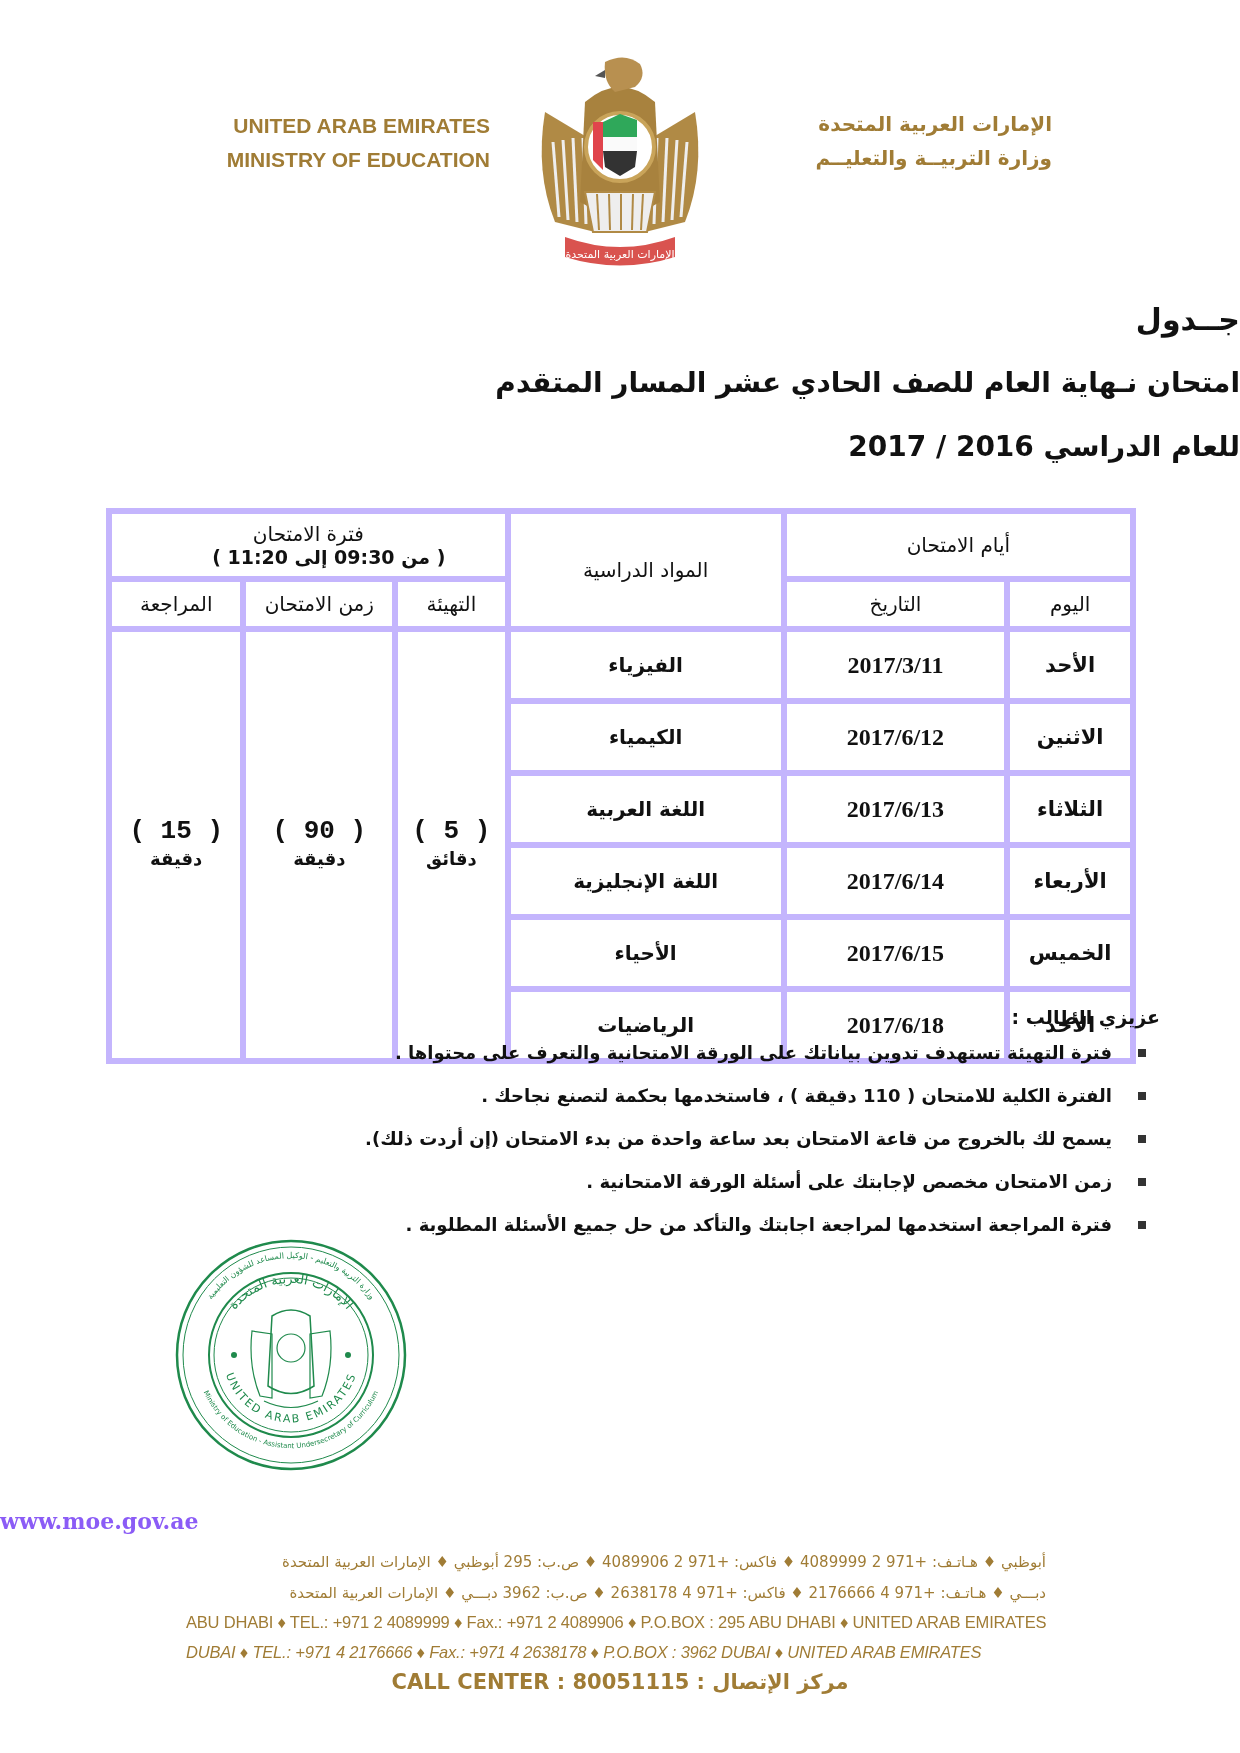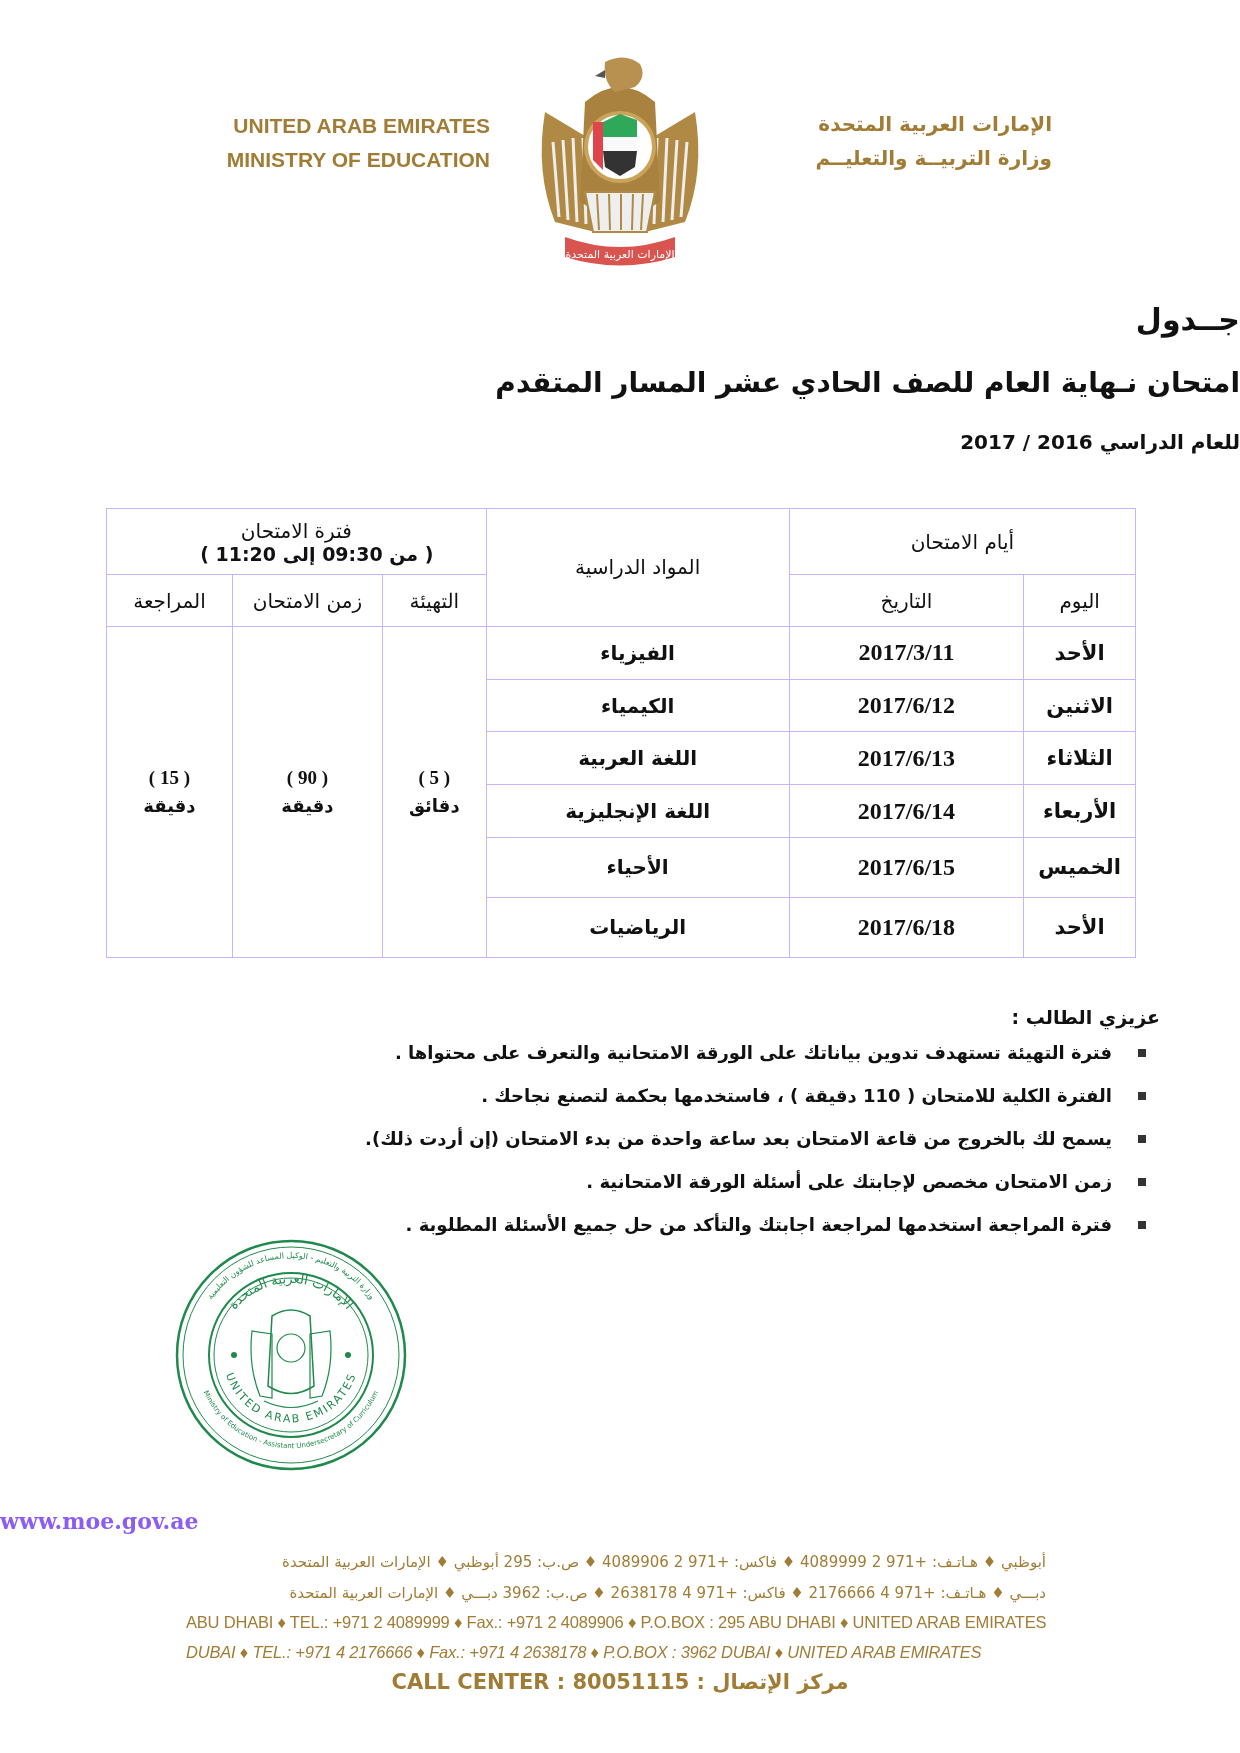--- a/index.html
+++ b/index.html
@@ -16,36 +16,36 @@
             font-family: "DejaVu Sans", sans-serif; font-weight: bold; font-size: 20px; line-height: 34px; }
   .hdr-ar.l1 { top: 107px; }
   .hdr-ar.l2 { top: 141px; }
   .emblem { left: 535px; top: 52px; width: 170px; height: 218px; }
 
   
   .title { left: 0; width: 1240px; text-align: right; direction: rtl; font-weight: bold;
            font-family: "DejaVu Sans", sans-serif; color: #111; }
   .t1 { top: 302px; font-size: 30px; }
   .t2 { top: 366px; font-size: 28px; }
-  .t3 { top: 430px; font-size: 20px; }
+  .t3 { top: 430px; font-size: 28px; }
 
   
   .tbl { left: 106px; top: 508px; width: 1030px; height: 450px; }
   table.sched { width: 100%; height: 100%; border-collapse: collapse; direction: rtl;
                 font-family: "DejaVu Sans", sans-serif; }
-  table.sched td, table.sched th { border: 1px solid #c4b5fd; text-align: center; vertical-align: middle;
-                font-weight: bold; padding: 0; }
+  table.sched td, table.sched th { border: 6px solid #c4b5fd; text-align: center; vertical-align: middle;
+                font-weight: bold; padding: 8px; }
   table.sched th { font-size: 20px; font-weight: normal; }
   .hdr-label { font-size: 20px; }
   .row td { height: 50px; }
   .day { font-size: 21px; width: 110px; }
   .date { font-family: "Liberation Serif", serif; font-size: 24px; font-weight: bold; width: 232px; }
   .subj { font-size: 20px; width: 300px; }
   .dur { font-size: 20px; line-height: 28px; }
-  .dur .num { font-family: Liberation Serif, serif; font-size: 19px; font-weight: bold; display: block; }
+  .dur .num { font-family: Liberation Mono, monospace; font-size: 26px; font-weight: bold; display: block; }
   .dur .unit { font-size: 18px; display: block; }
   .thick-top td { border-top: 4px double #222; }
 
   
   .notes { left: 150px; width: 1010px; top: 1006px; direction: rtl; text-align: right; }
   .notes-title { font-weight: bold; font-size: 19px; margin: 0 0 14px 0; }
   .notes ul { list-style: none; margin: 0; padding: 0 14px 0 0; }
   .notes li { font-weight: bold; font-size: 18px; line-height: 22px; margin-bottom: 21px; position: relative; padding-right: 34px; }
   .bullet { position: absolute; right: 0; top: 7px; width: 8px; height: 8px; background: #333; }
 

